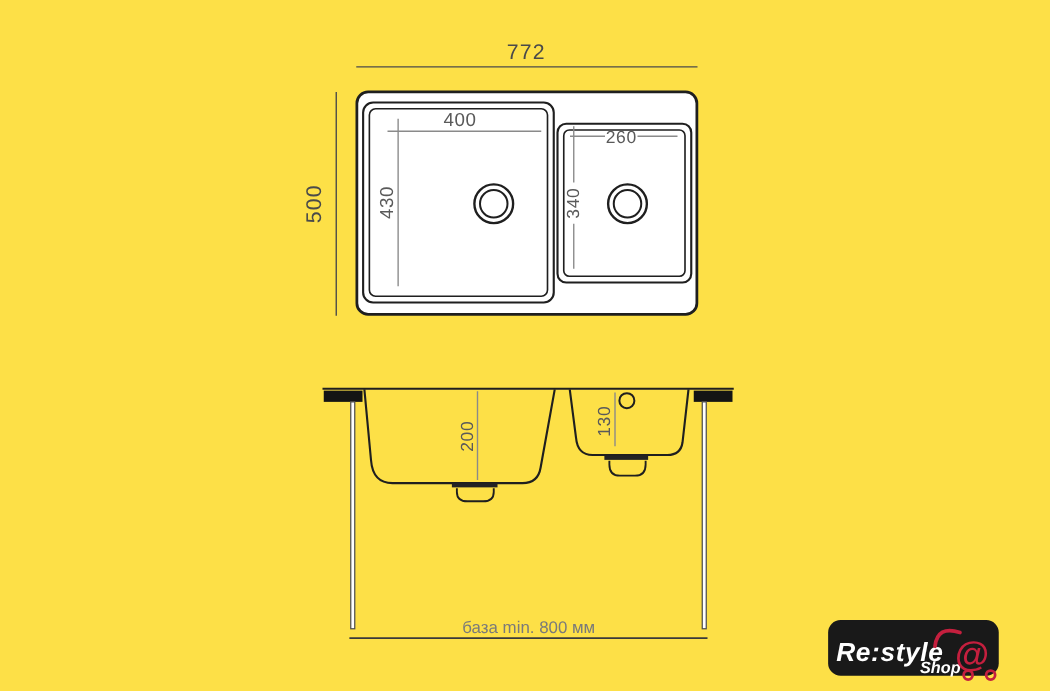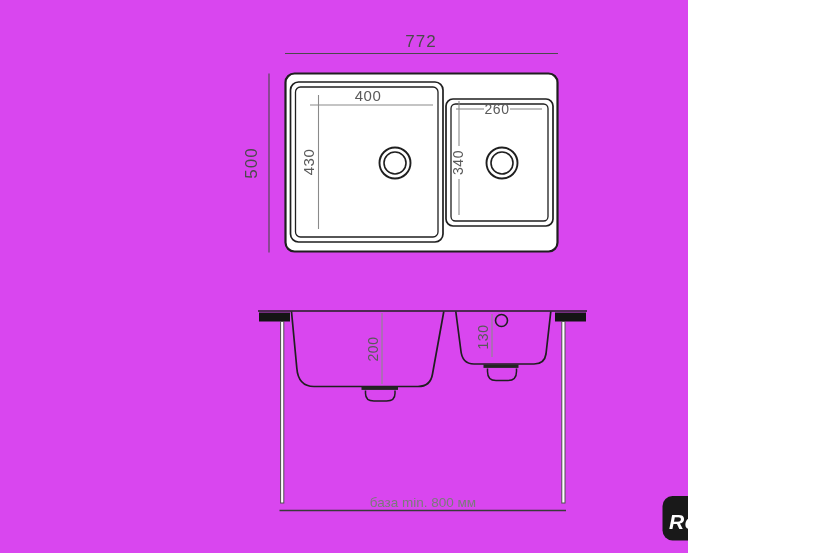--- a/index.html
+++ b/index.html
@@ -1,16 +1,16 @@
 <!DOCTYPE html>
 <html><head>
 <meta charset="utf-8">
 <style>
   html,body{margin:0;padding:0;background:#ffffff;}
-  .canvas{position:relative;width:688px;height:553px;background:#d946ef;overflow:hidden;text-decoration:underline;}
+  .canvas{position:relative;width:840px;height:553px;background:#fde047;overflow:hidden;text-decoration:underline;}
   svg{display:block;}
   
   .outline      {stroke:#1f1f1f; fill:#ffffff;}
   .outline-nf   {stroke:#1f1f1f; fill:none;}
   .frame-dim    {stroke:#4a4a4a; stroke-width:1.1; fill:none;}
   .inner-dim    {stroke:#8a8a8a; stroke-width:1.1; fill:none;}
   .cab-line     {stroke:#4f4f4f; stroke-width:1;   fill:#ffffff;}
   .floor-line   {stroke:#3a3a3a; stroke-width:1.4; fill:none;}
   .ct-fill      {fill:#141414; stroke:none;}
   .trap-bar     {fill:#232323; stroke:none;}

